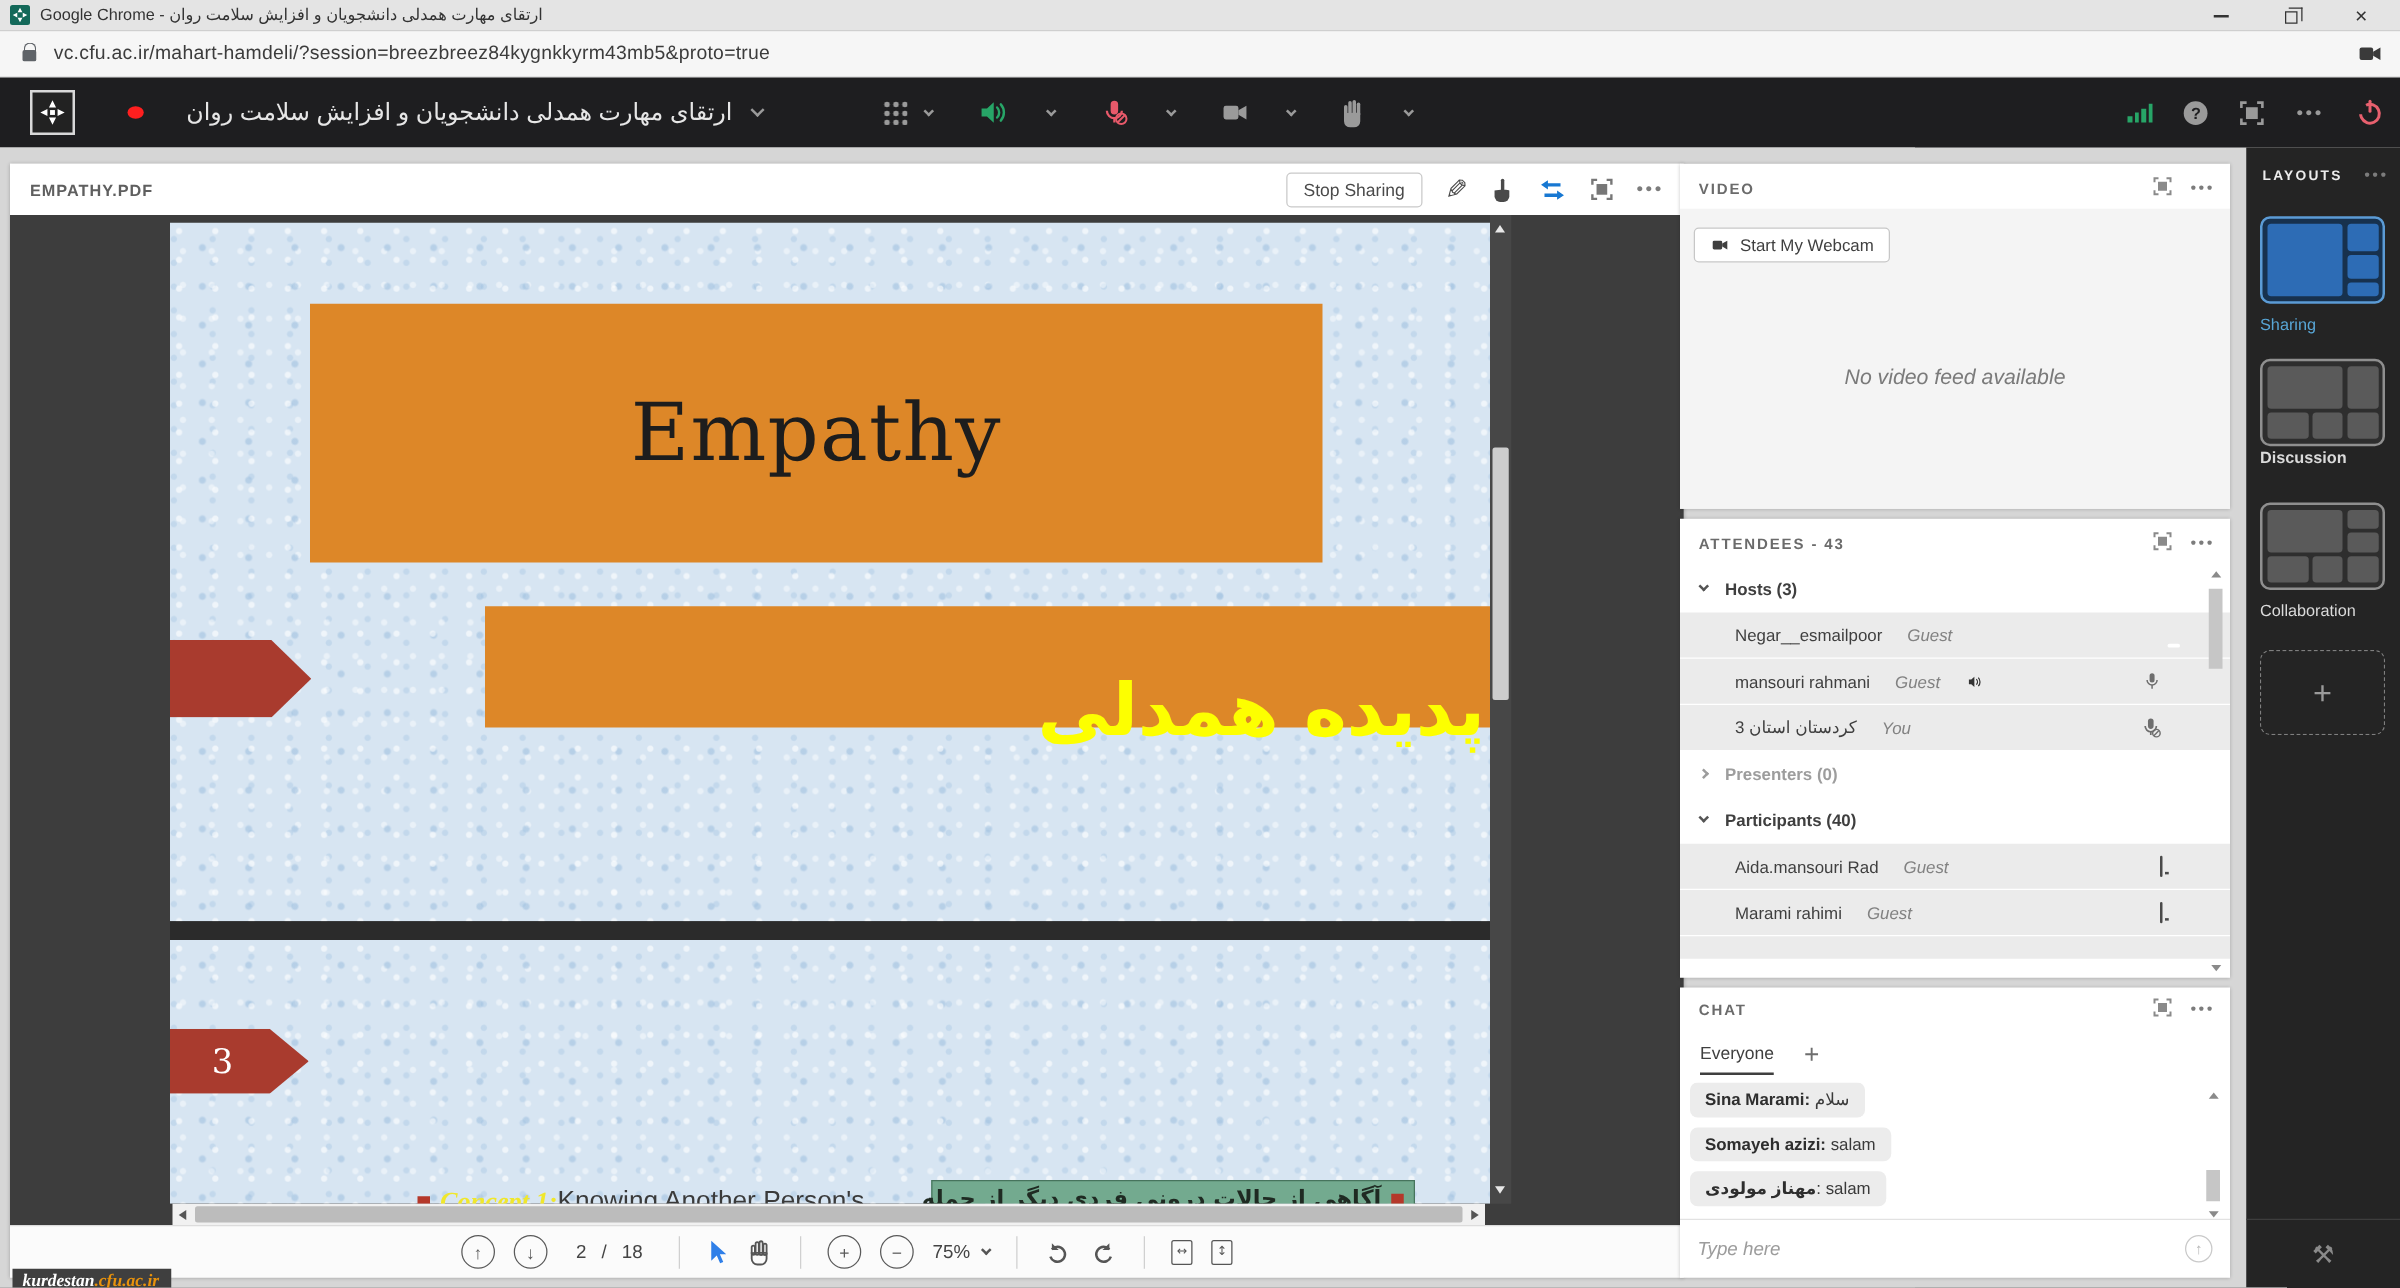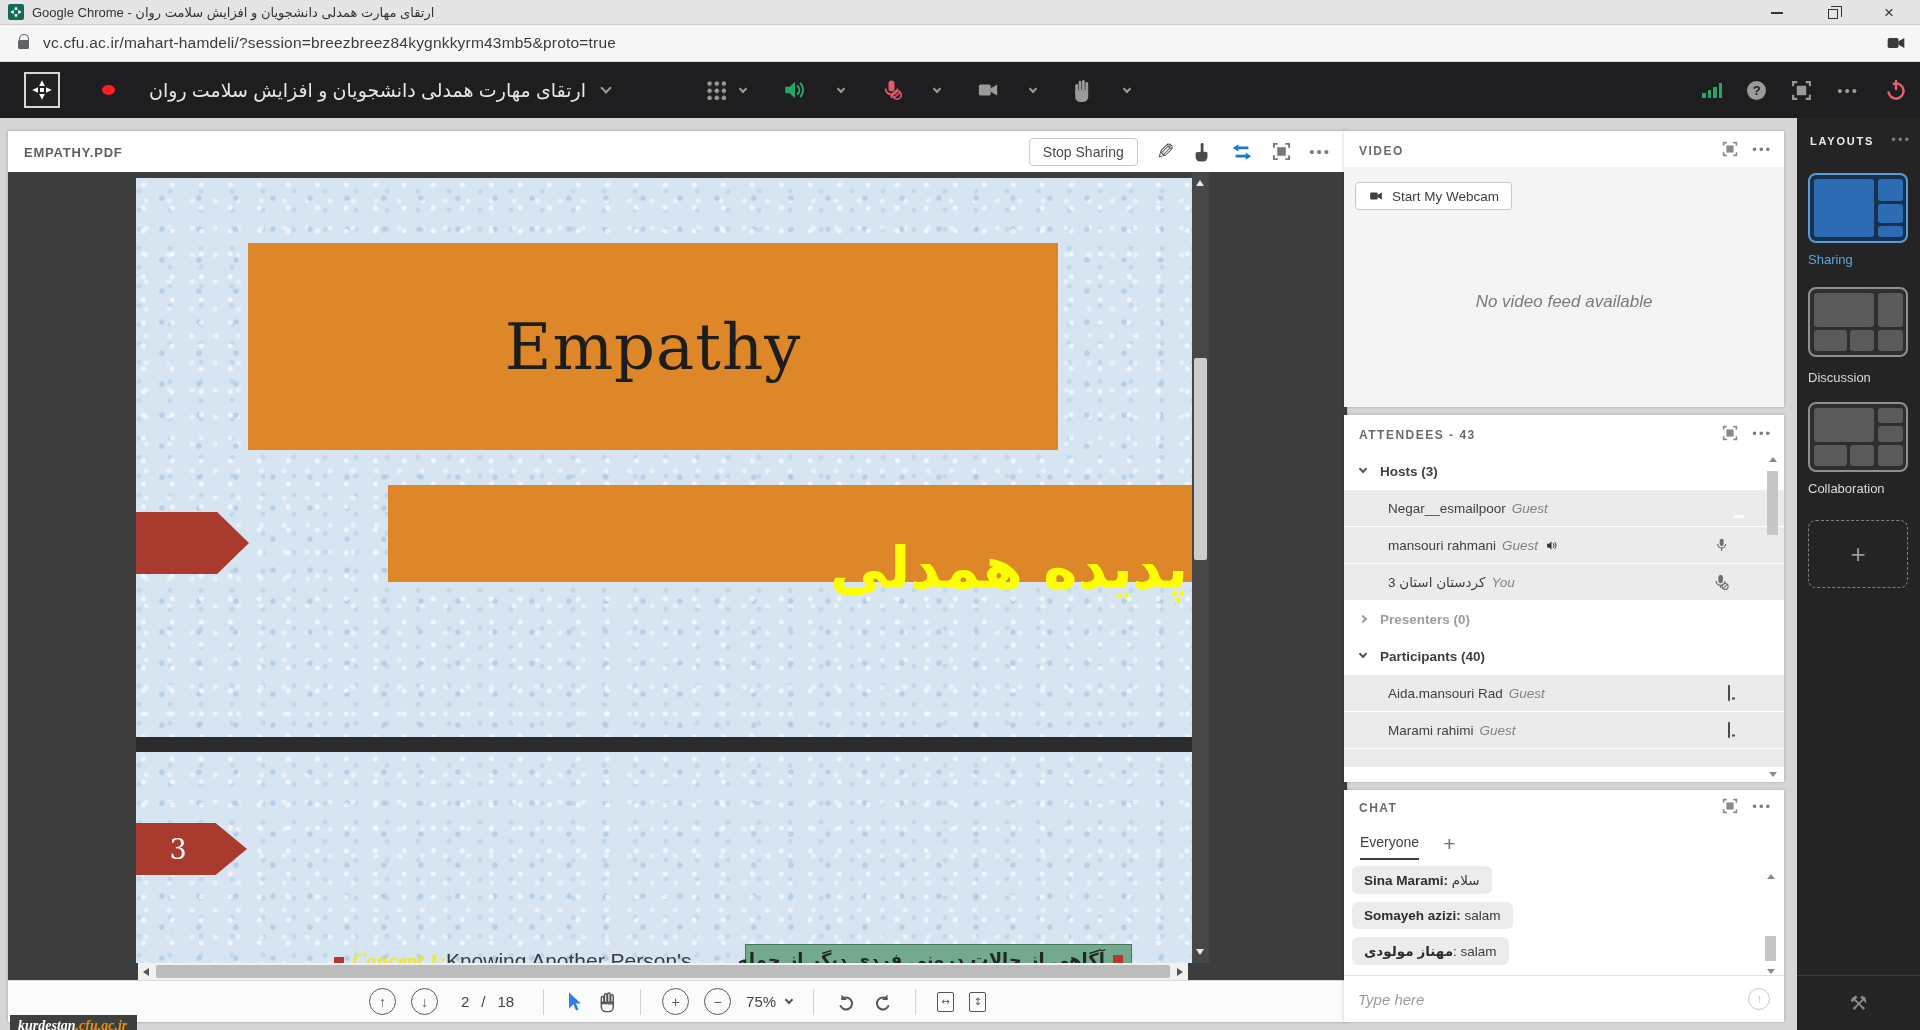--- a/index.html
+++ b/index.html
@@ -107,23 +107,23 @@
   .side-title { position:absolute; left:15px; top:13px; font-size:12px; font-weight:bold; color:#6b6b6b; letter-spacing:1.5px; }
   .side-icons { position:absolute; right:12px; top:10px; display:flex; align-items:center; gap:14px; color:#8a8a8a; }
 
   .video-pod { top:13px; height:276px; }
   .video-body { position:absolute; left:0; top:36px; width:440px; height:240px; background:#f4f4f4; }
   .webcam-btn { position:absolute; left:11px; top:15px; height:28px; background:#fff; border:1px solid #c7c7c7; border-radius:4px; display:flex; align-items:center; gap:8px; padding:0 12px; font-size:13.5px; color:#3f3f3f; }
   .novideo { position:absolute; left:0; top:125px; width:440px; text-align:center; font-style:italic; font-size:17px; color:#7a7a7a; }
 
   .att-pod { top:297px; height:367px; }
   .att-list { position:absolute; left:0; top:38px; width:440px; height:329px; overflow:hidden; background:#fff; }
-  .att-row { position:relative; height:36px; margin-bottom:1px; display:flex; align-items:center; padding-left:44px; font-size:13.5px; color:#3f3f3f; }
+  .att-row { position:relative; height:36px; margin-bottom:1px; display:flex; align-items:center; padding-left:44px; font-size:13.5px; color:#3f3f3f;gap:14px; }
   .att-row.member { background:#ebebeb; }
-  .att-row.section { background:#fff; font-weight:bold; padding-left:16px; gap:14px; }
+  .att-row.section { background:#fff; font-weight:bold; padding-left:16px; }
   .att-row.section.dim { color:#9d9d9d; }
   .role { font-style:italic; color:#828282; margin-left:6px; }
   .row-icon { position:absolute; right:54px; top:50%; transform:translateY(-50%); color:#6e6e6e; }
   .dnd { width:17px; height:17px; border-radius:50%; background:#ef8d13; position:relative; }
   .dnd::before { content:""; position:absolute; left:3.5px; top:7px; width:10px; height:3px; border-radius:2px; background:#fff; }
   .phone { width:12px; height:18px; border:1.6px solid #4a4a4a; border-radius:2.5px; position:relative; }
   .phone::before { content:""; position:absolute; bottom:1px; left:3px; width:3px; height:1.6px; background:#4a4a4a; }
   .att-scroll { position:absolute; right:4px; top:42px; width:13px; height:320px; }
   .att-thumb { position:absolute; left:0; top:14px; width:11px; height:64px; background:#c6c6c6; }
   .tri.up-g { left:2px; top:0; border-left:4px solid transparent; border-right:4px solid transparent; border-bottom:5.5px solid #8a8a8a; }
@@ -526,21 +526,21 @@
     </div>
     <span class="lay-label on" style="top:134px;">Sharing</span>
 
     <div class="thumb idle" style="top:169px;">
       <span class="blk" style="left:4px;top:4px;width:60px;height:34px;"></span>
       <span class="blk" style="left:68px;top:4px;width:25px;height:34px;"></span>
       <span class="blk" style="left:4px;top:41px;width:33px;height:21px;"></span>
       <span class="blk" style="left:40px;top:41px;width:24px;height:21px;"></span>
       <span class="blk" style="left:68px;top:41px;width:25px;height:21px;"></span>
     </div>
-    <span class="lay-label off" style="top:252px;">Discussion</span>
+    <span class="lay-label off" style="top:240px;font-weight:bold;">Discussion</span>
 
     <div class="thumb idle" style="top:284px;">
       <span class="blk" style="left:4px;top:4px;width:60px;height:34px;"></span>
       <span class="blk" style="left:68px;top:4px;width:25px;height:15px;"></span>
       <span class="blk" style="left:68px;top:22px;width:25px;height:16px;"></span>
       <span class="blk" style="left:4px;top:41px;width:33px;height:21px;"></span>
       <span class="blk" style="left:40px;top:41px;width:24px;height:21px;"></span>
       <span class="blk" style="left:68px;top:41px;width:25px;height:21px;"></span>
     </div>
     <span class="lay-label off" style="top:363px;">Collaboration</span>

